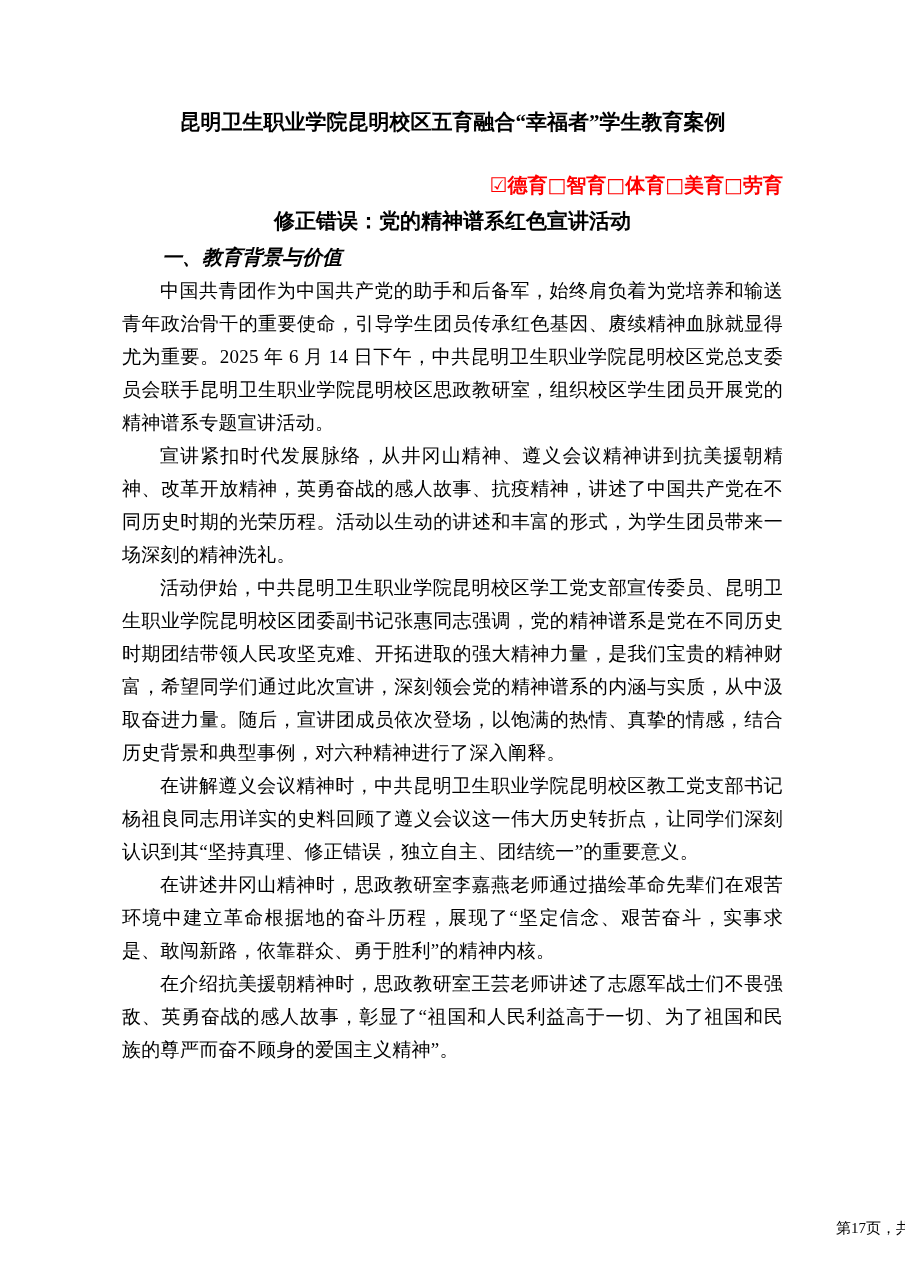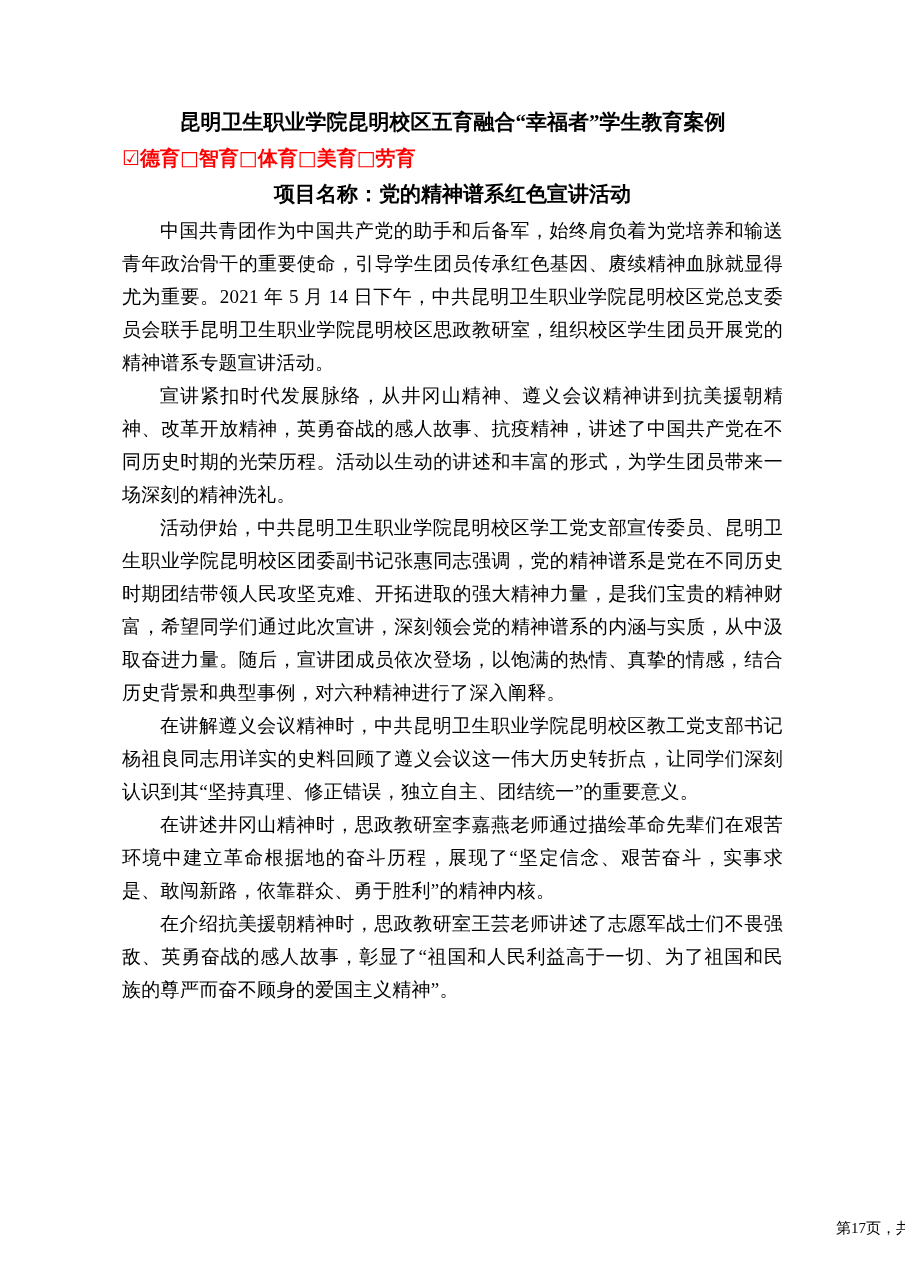--- a/index.html
+++ b/index.html
@@ -24,25 +24,26 @@
     width: 661px;
   }
   .title-line {
     text-align: center;
     font-weight: bold;
     font-size: 21px;
     line-height: 36px;
     white-space: nowrap;
   }
   .title-categories {
-    text-align: left;
+    text-align: right;
     font-weight: bold;
     font-size: 20px;
     line-height: 36px;
     white-space: nowrap;
+    margin-top: 27px;
   }
   .title-categories .cbx {
     font-family: "DejaVu Sans", sans-serif;
   }
   .doc-body {
     margin-top: 2px;
   }
   .sec-heading {
     font-size: 20px;
     font-weight: bold;
@@ -71,23 +72,24 @@
     padding-left: 36px;
   }
 </style>
 </head>
 <body>
 
 <div class="page">
   <div class="content">
     <div class="title-line">昆明卫生职业学院昆明校区五育融合“幸福者”学生教育案例</div>
     <div class="title-categories" style="color: rgb(255, 0, 0);"><span class="cbx">☑</span><span>德育</span><span class="cbx">□</span><span>智育</span><span class="cbx">□</span><span>体育</span><span class="cbx">□</span><span>美育</span><span class="cbx">□</span><span>劳育</span></div>
-    <div class="title-line">项目名称：党的精神谱系红色宣讲活动</div>
+    <div class="title-line">修正错误：党的精神谱系红色宣讲活动</div>
     <div class="doc-body">
-        <p class="para">中国共青团作为中国共产党的助手和后备军，始终肩负着为党培养和输送青年政治骨干的重要使命，引导学生团员传承红色基因、赓续精神血脉就显得尤为重要。2021 年 5 月 14 日下午，中共昆明卫生职业学院昆明校区党总支委员会联手昆明卫生职业学院昆明校区思政教研室，组织校区学生团员开展党的精神谱系专题宣讲活动。</p>
+        <div class="sec-heading">一、教育背景与价值</div>
+        <p class="para">中国共青团作为中国共产党的助手和后备军，始终肩负着为党培养和输送青年政治骨干的重要使命，引导学生团员传承红色基因、赓续精神血脉就显得尤为重要。2025 年 6 月 14 日下午，中共昆明卫生职业学院昆明校区党总支委员会联手昆明卫生职业学院昆明校区思政教研室，组织校区学生团员开展党的精神谱系专题宣讲活动。</p>
         <p class="para">宣讲紧扣时代发展脉络，从井冈山精神、遵义会议精神讲到抗美援朝精神、改革开放精神，英勇奋战的感人故事、抗疫精神，讲述了中国共产党在不同历史时期的光荣历程。活动以生动的讲述和丰富的形式，为学生团员带来一场深刻的精神洗礼。</p>
         <p class="para">活动伊始，中共昆明卫生职业学院昆明校区学工党支部宣传委员、昆明卫生职业学院昆明校区团委副书记张惠同志强调，党的精神谱系是党在不同历史时期团结带领人民攻坚克难、开拓进取的强大精神力量，是我们宝贵的精神财富，希望同学们通过此次宣讲，深刻领会党的精神谱系的内涵与实质，从中汲取奋进力量。随后，宣讲团成员依次登场，以饱满的热情、真挚的情感，结合历史背景和典型事例，对六种精神进行了深入阐释。</p>
         <p class="para">在讲解遵义会议精神时，中共昆明卫生职业学院昆明校区教工党支部书记杨祖良同志用详实的史料回顾了遵义会议这一伟大历史转折点，让同学们深刻认识到其“坚持真理、修正错误，独立自主、团结统一”的重要意义。</p>
         <p class="para">在讲述井冈山精神时，思政教研室李嘉燕老师通过描绘革命先辈们在艰苦环境中建立革命根据地的奋斗历程，展现了“坚定信念、艰苦奋斗，实事求是、敢闯新路，依靠群众、勇于胜利”的精神内核。</p>
         <p class="para">在介绍抗美援朝精神时，思政教研室王芸老师讲述了志愿军战士们不畏强敌、英勇奋战的感人故事，彰显了“祖国和人民利益高于一切、为了祖国和民族的尊严而奋不顾身的爱国主义精神”。</p>
       </div>
   </div>
   <div class="footer">第17页，共76页</div>
 </div>
 

